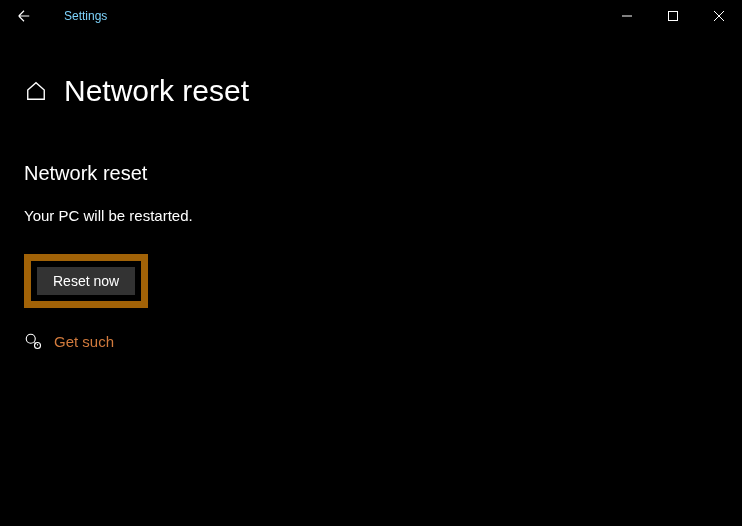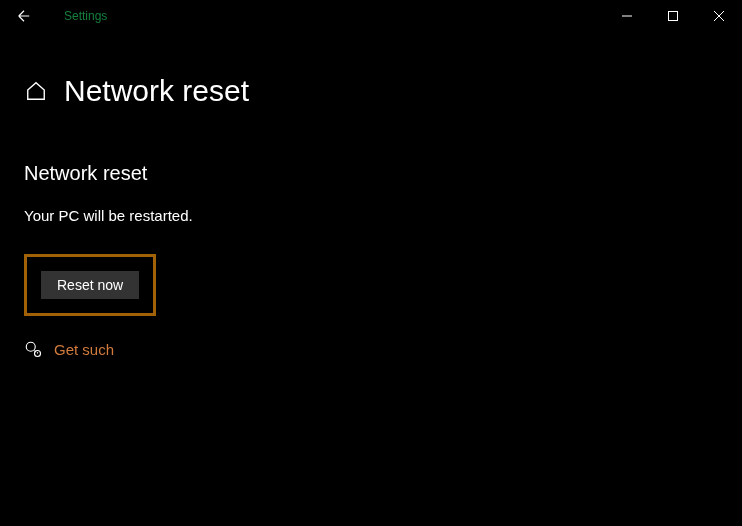--- a/index.html
+++ b/index.html
@@ -32,21 +32,21 @@
       width: 24px;
       height: 24px;
       display: flex;
       align-items: center;
       justify-content: center;
       cursor: pointer;
       margin-left: 4px;
     }
     .window-title {
       font-size: 12px;
-      color: #15803d;
+      color: #7dd3fc;
       margin-left: 4px;
     }
     .window-controls {
       display: flex;
       height: 32px;
     }
     .window-control {
       width: 46px;
       display: flex;
       align-items: center;
@@ -88,22 +88,22 @@
       max-width: 560px;
       margin-bottom: 22px;
     }
     .restart-note {
       font-size: 15px;
       color: #ffffff;
       margin-bottom: 30px;
     }
     .reset-button-wrapper {
       display: inline-block;
-      border: 3px solid #a16207;
-      padding: 14px;
+      border: 7px solid #a16207;
+      padding: 6px;
       margin-bottom: 24px;
     }
     .reset-button {
       background: #333333;
       border: none;
       color: #ffffff;
       font-size: 14px;
       font-family: inherit;
       padding: 6px 16px;
       cursor: pointer;

